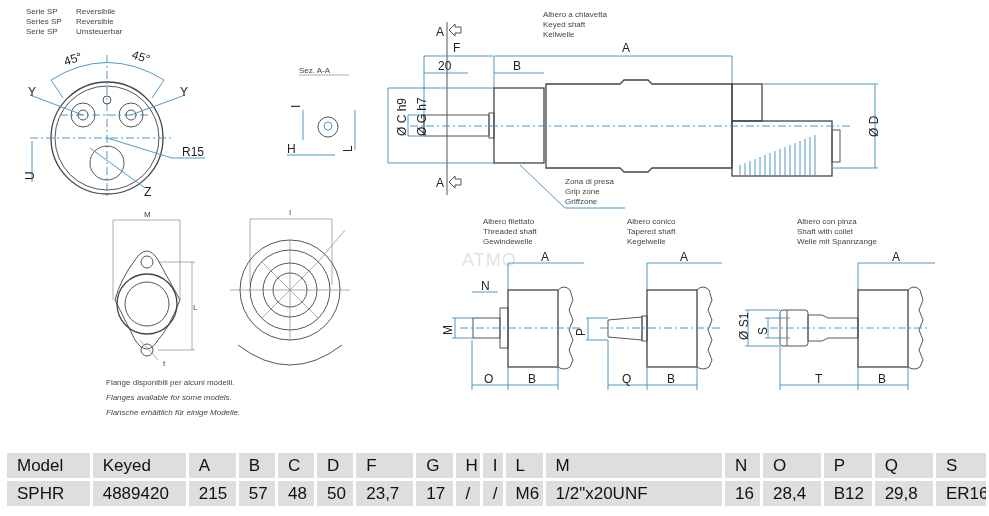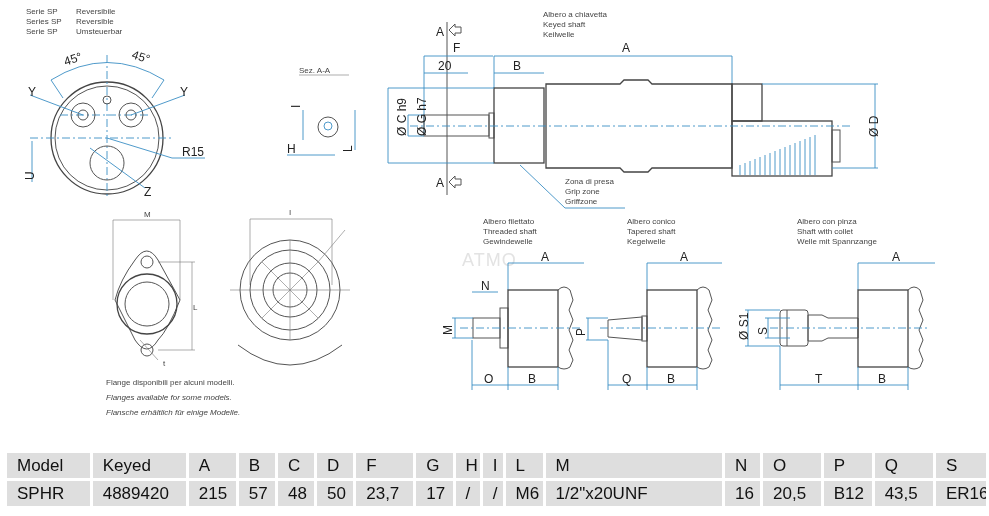--- a/index.html
+++ b/index.html
@@ -275,19 +275,19 @@
     <td>57</td>
     <td>48</td>
     <td>50</td>
     <td>23,7</td>
     <td>17</td>
     <td>/</td>
     <td>/</td>
     <td>M6</td>
     <td>1/2"x20UNF</td>
     <td>16</td>
-    <td>20,5</td>
+    <td>28,4</td>
     <td>B12</td>
-    <td>43,5</td>
+    <td>29,8</td>
     <td style="overflow:hidden;max-width:38px">ER16</td>
   </tr>
 </tbody>
   </table>
 
 </body></html>

